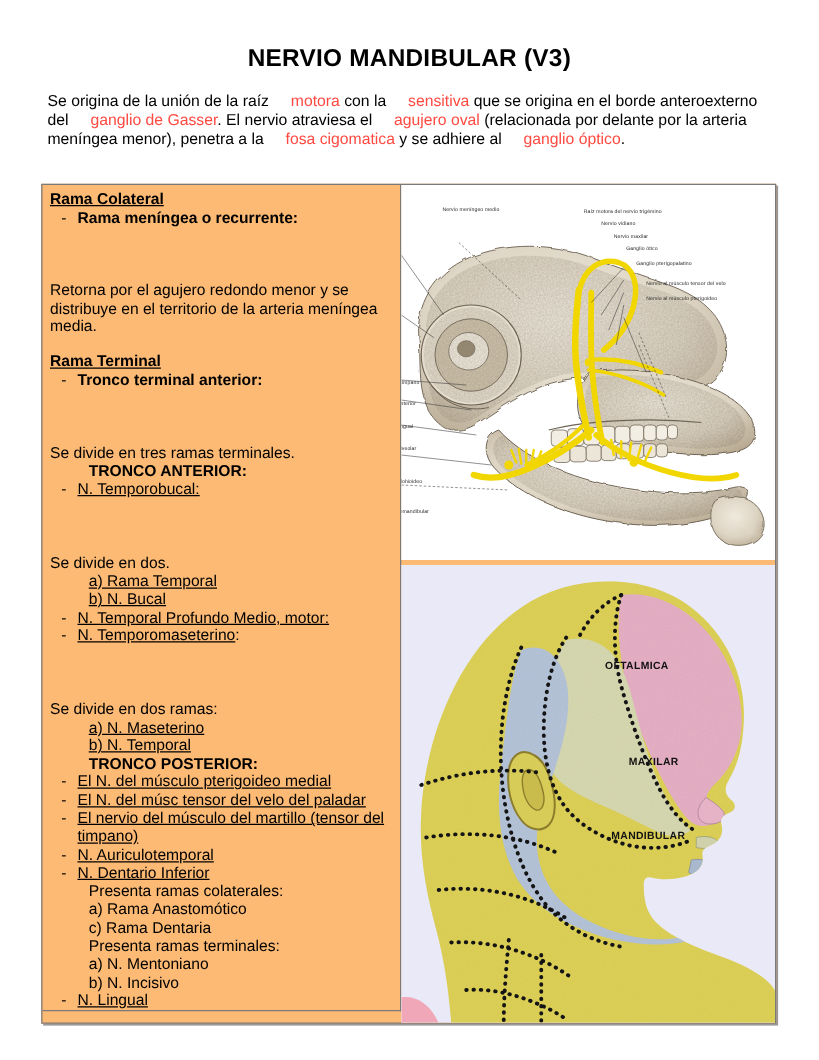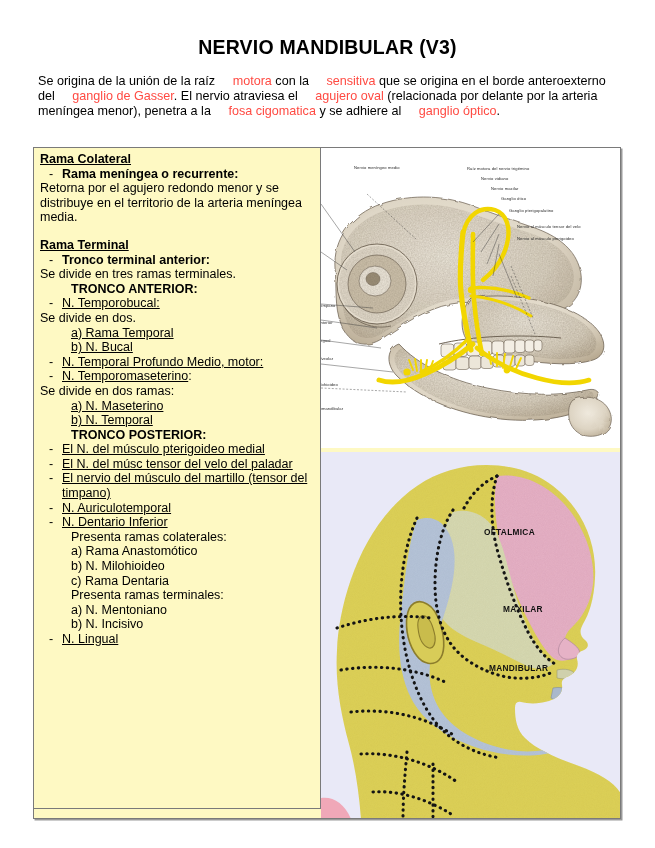--- a/index.html
+++ b/index.html
@@ -43,21 +43,21 @@
   
   .frame {
     position: absolute;
     left: 33px;
     top: 147px;
     width: 588px;
     height: 672px;
     box-sizing: border-box;
     border: 1px solid #7a7a7a;
     box-shadow: 1.5px 1.5px 0 #9a9a9a;
-    background: #fef9c3;
+    background: #fdba74;
   }
   .cell-left {
     position: absolute;
     left: 0;
     top: 0;
     width: 287px;
     height: 661px;
     box-sizing: border-box;
     border-right: 1px solid #7a7a7a;
     border-bottom: 1px solid #7a7a7a;
@@ -91,21 +91,21 @@
     width: 22px;
     flex: 0 0 22px;
     padding-left: 9px;
     box-sizing: border-box;
   }
   .dash-row .body { flex: 1 1 auto; }
   .b { font-weight: bold; }
   .u { text-decoration: underline; }
   .ind1 { padding-left: 31px; text-decoration: underline; }
   .ind2 { padding-left: 31px; }
-  .plain { padding-left: 0; }
+  .plain { padding-left: 0; margin-top: 44px; }
   .sub-head {
     font-weight: bold;
     padding-left: 31px;
   }
   
   .fig-top {
     position: relative;
     width: 301px;
     height: 300px;
     background: #ffffff;
@@ -215,21 +215,20 @@
           <span class="dash">-</span>
           <span class="body u">N. Auriculotemporal</span>
         </div>
 
         <div class="dash-row">
           <span class="dash">-</span>
           <span class="body u">N. Dentario Inferior</span>
         </div>
         <div class="ind2">Presenta ramas colaterales:</div>
         <div class="ind2">a) Rama Anastomótico</div>
-        <div class="ind2">b) N. Milohioideo</div>
         <div class="ind2">c) Rama Dentaria</div>
         <div class="ind2">Presenta ramas terminales:</div>
         <div class="ind2">a) N. Mentoniano</div>
         <div class="ind2">b) N. Incisivo</div>
 
         <div class="dash-row">
           <span class="dash">-</span>
           <span class="body u">N. Lingual</span>
         </div>
 

